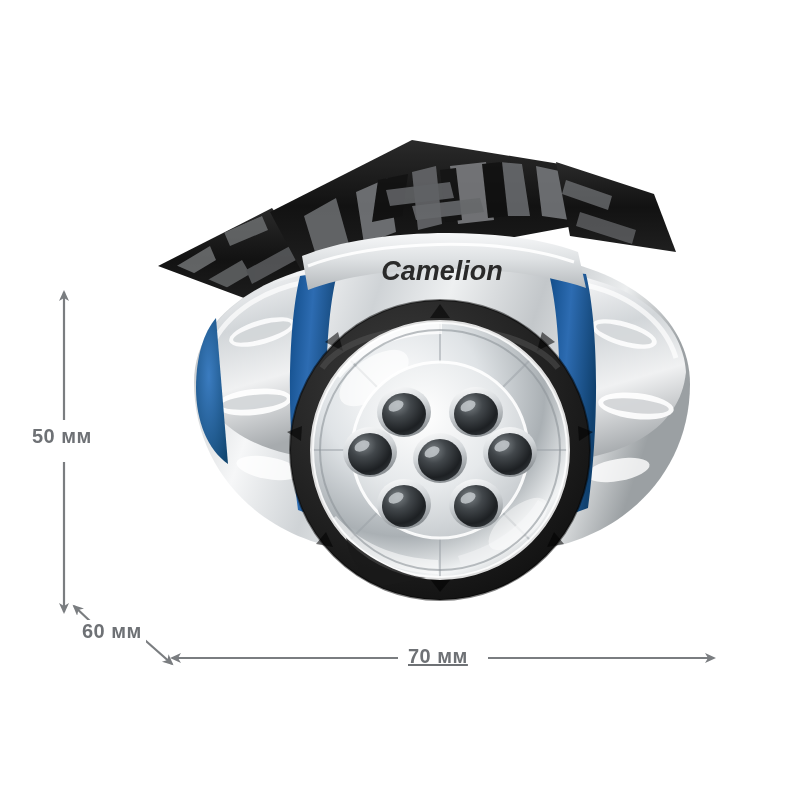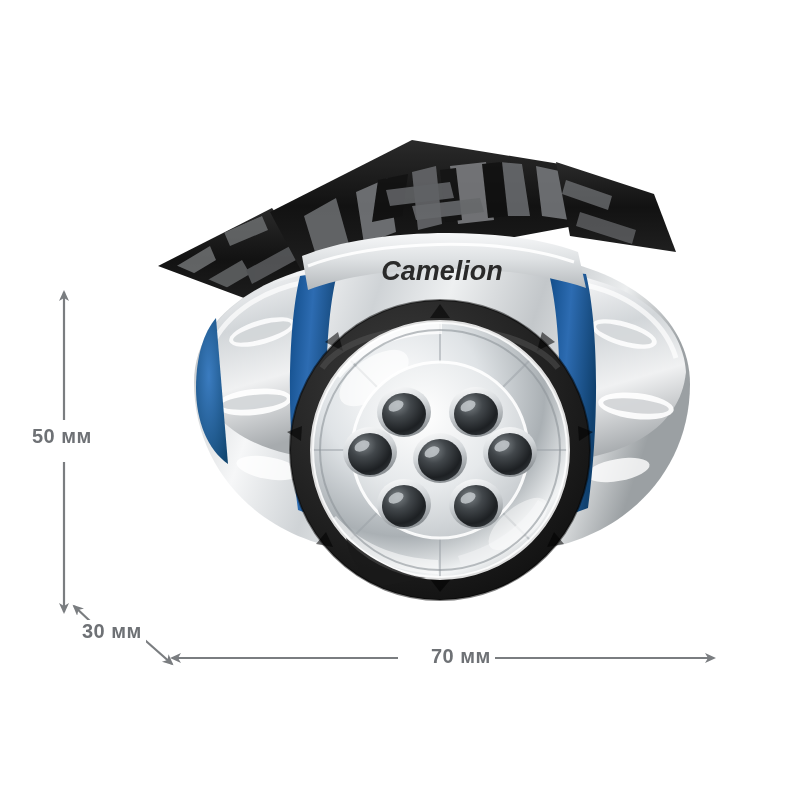--- a/index.html
+++ b/index.html
@@ -19,21 +19,21 @@
     font-weight:bold;
     font-size:20px;
     color:#6e7175;
     letter-spacing:0.5px;
     white-space:nowrap;
     background:#ffffff;
     padding:0 4px;
   }
   #label-50{left:28px;top:425px;}
   #label-60{left:78px;top:620px;}
-  #label-70{left:427px;top:645px;}
+  #label-70{left:404px;top:645px;text-decoration:underline;}
 
   .svg-layer{position:absolute;inset:0;}
 
   
   #product{position:absolute;left:150px;top:120px;width:580px;height:560px;text-align:center;}
 </style>
 </head>
 <body>
 
 <div id="stage">
@@ -301,17 +301,17 @@
     </g>
 
     <g>
       <line x1="398" y1="658" x2="172" y2="658" stroke="#7a7d80" stroke-width="2.2" marker-end="url(#ah)"></line>
       <line x1="488" y1="658" x2="714" y2="658" stroke="#7a7d80" stroke-width="2.2" marker-end="url(#ah)"></line>
     </g>
   </svg>
 
   <div class="dim-label" id="label-50">50 мм</div>
 
-  <div class="dim-label" id="label-60">30 мм</div>
+  <div class="dim-label" id="label-60">60 мм</div>
 
   <div class="dim-label" id="label-70">70 мм</div>
 
 </div>
 
 </body></html>

